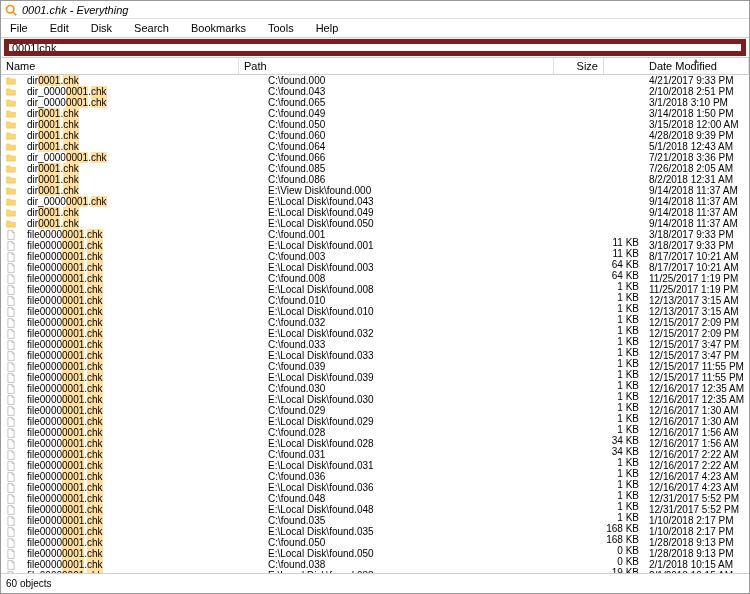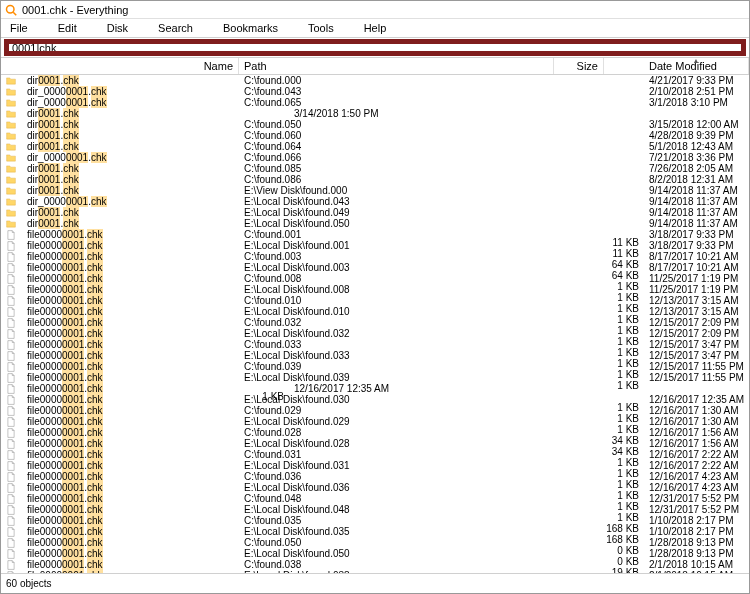--- a/index.html
+++ b/index.html
@@ -1,35 +1,35 @@
 <!DOCTYPE html>
 <html><head>
 <meta charset="utf-8">
 <style>
 * { margin:0; padding:0; box-sizing:border-box; }
 body { font-family:"Segoe UI",Tahoma,sans-serif; font-size:11px; background:#fff; overflow:hidden; width:750px; height:594px; display:flex; flex-direction:column; border:1px solid #999; }
 .titlebar { height:18px; display:flex; align-items:center; padding:0 4px; gap:5px; border-bottom:1px solid #e0e0e0;}
 .app-icon { width:12px; height:12px; }
-.title-text { font-size:11px; color:#000; }
-.menubar { height:18px; display:flex; align-items:center; padding:0 2px; gap:16px; }
+.title-text { font-size:11px; color:#000;font-style:italic; }
+.menubar { height:18px; display:flex; align-items:center; padding:0 2px; gap:8px; }
 .menu-item { padding:2px 7px; cursor:default; color:#000;}
 .searchbar { height:21px; display:flex; align-items:center; padding:1px 3px; border-top:1px solid #d0d0d0; border-bottom:1px solid #d0d0d0; }
 .search-input { width:100%; border:5px solid #7f1d1d; padding:1px 3px; font-size:11px; font-family:inherit; height:17px;}
 .header-row { display:flex; height:17px; border-bottom:1px solid #d0d0d0; align-items:center; background:#fff; }
 .header-row > div { padding:2px 5px; border-right:1px solid #e0e0e0; font-weight:400; color:#000; position:relative; }
-.col-name { width:238px;text-align:right; }
+.col-name { width:238px; }
 .col-path { flex:1; }
 .col-size { width:50px; text-align:right; }
 .col-date { width:105px;margin-left:40px; }
 .sort-ind { position:absolute; top:-1px; left:50%; transform:translateX(-50%); font-size:7px; color:#555;}
 .data { flex:1; overflow-y:auto; overflow-x:hidden; }
 .row { display:flex; height:11px; align-items:center; font-size:10px; line-height:11px; }
 .row > div { padding:0 5px; white-space:nowrap; overflow:hidden; }
 .row .c-name { width:238px; display:flex; align-items:center; gap:11px; }
-.row .c-path { flex:1; color:#000; }
+.row .c-path { flex:1; color:#000;margin-left:24px; }
 .row .c-size { width:50px; text-align:right;margin-top:16px; }
 .row .c-date { width:105px; }
 .ficon { width:10px; height:10px; flex-shrink:0; }
 .fname b { font-weight:400; background:#ffe0a0;}
 .statusbar { height:20px; border-top:1px solid #d0d0d0; padding:0 5px; font-size:10px; display:flex; align-items:center; }
 </style>
 </head>
 <body>
 
 <div class="titlebar">
@@ -95,20 +95,21 @@
       <div class="c-size"></div>
       <div class="c-date">3/1/2018 3:10 PM</div>
     </div>
     <div class="row">
       <div class="c-name">
         <svg class="ficon" viewBox="0 0 16 16">
           <path d="M1 3h5l1.5 2H15v8H1z" fill="#ffd768" stroke="#d9a334" stroke-width="0.6"></path>
         </svg>
         <span class="fname">dir<b>0001</b>.<b>chk</b></span>
       </div>
+      <div class="c-path">C:\found.049</div>
       <div class="c-size"></div>
       <div class="c-date">3/14/2018 1:50 PM</div>
     </div>
     <div class="row">
       <div class="c-name">
         <svg class="ficon" viewBox="0 0 16 16">
           <path d="M1 3h5l1.5 2H15v8H1z" fill="#ffd768" stroke="#d9a334" stroke-width="0.6"></path>
         </svg>
         <span class="fname">dir<b>0001</b>.<b>chk</b></span>
       </div>
@@ -384,20 +385,21 @@
       <div class="c-date">12/15/2017 11:55 PM</div>
     </div>
     <div class="row">
       <div class="c-name">
         <svg class="ficon" viewBox="0 0 16 16">
           <path d="M3 1h7l3 3v11H3z" fill="#fff" stroke="#888" stroke-width="0.8"></path>
           <path d="M10 1v3h3" fill="none" stroke="#888" stroke-width="0.8"></path>
         </svg>
         <span class="fname">file0000<b>0001</b>.<b>chk</b></span>
       </div>
+      <div class="c-path">C:\found.030</div>
       <div class="c-size">1 KB</div>
       <div class="c-date">12/16/2017 12:35 AM</div>
     </div>
     <div class="row">
       <div class="c-name">
         <svg class="ficon" viewBox="0 0 16 16">
           <path d="M3 1h7l3 3v11H3z" fill="#fff" stroke="#888" stroke-width="0.8"></path>
           <path d="M10 1v3h3" fill="none" stroke="#888" stroke-width="0.8"></path>
         </svg>
         <span class="fname">file0000<b>0001</b>.<b>chk</b></span>

